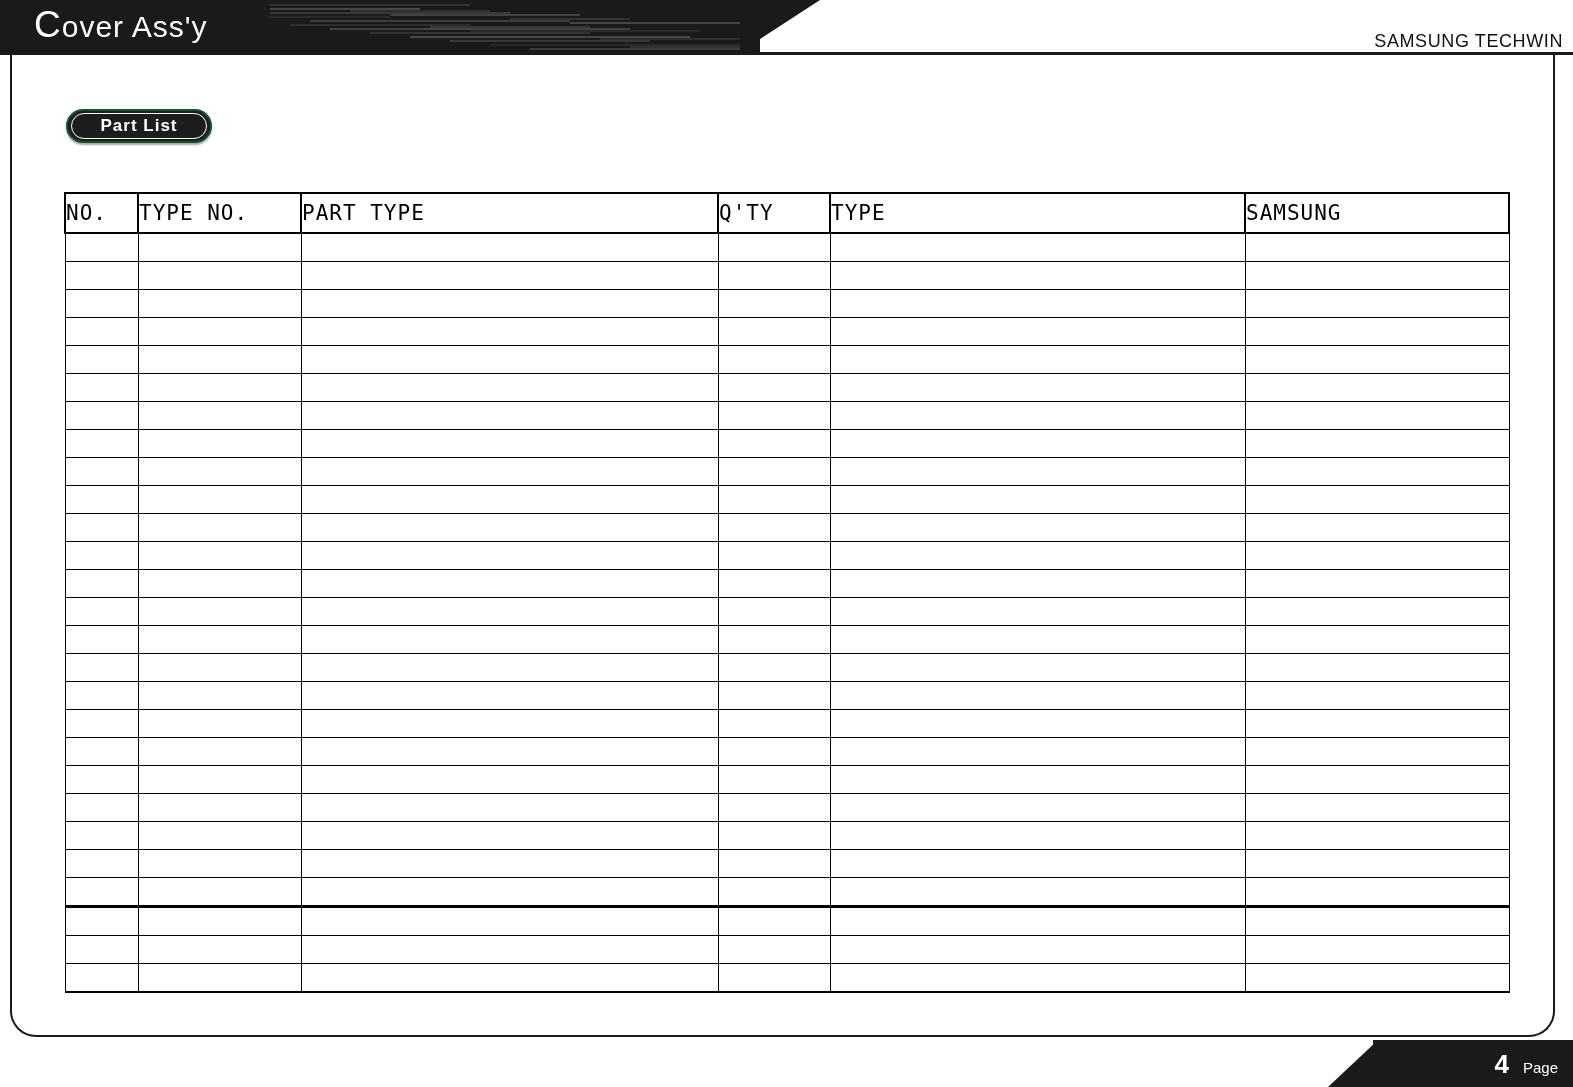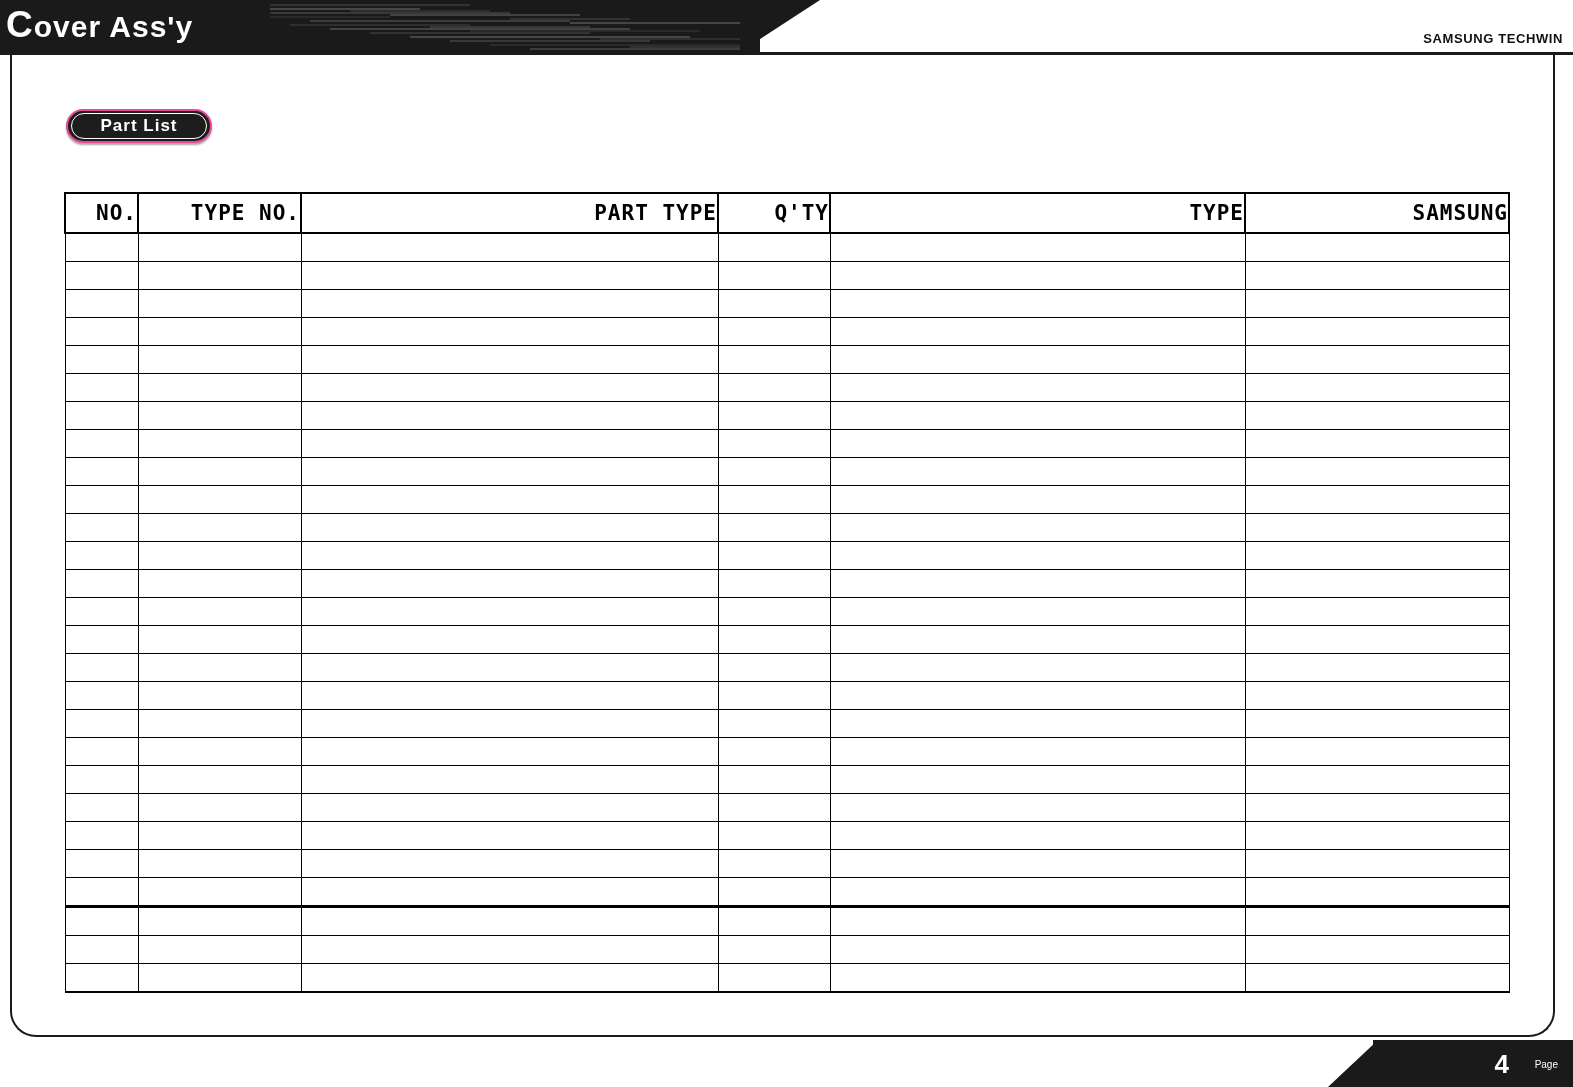--- a/index.html
+++ b/index.html
@@ -50,37 +50,37 @@
   }
   .header-shine i {
     position: absolute;
     display: block;
     height: 2px;
     background: #5b5b5b;
   }
   .title {
     position: absolute;
     top: 10px;
-    left: 6px;
+    left: 34px;
     color: #ffffff;
     font-size: 30px;
-    font-weight: bold;
+    font-weight: normal;
     letter-spacing: 1px;
     white-space: nowrap;
   }
   .title .big {
     font-size: 37px;
     line-height: 30px;
   }
   .brand {
     position: absolute;
     top: 31px;
     right: 10px;
-    font-size: 13px;
-    font-weight: bold;
+    font-size: 18px;
+    font-weight: normal;
     letter-spacing: 0.6px;
     color: #111;
   }
   .header-underline {
     position: absolute;
     top: 52px;
     left: 0;
     width: 1573px;
     height: 3px;
     background: #1a1a1a;
@@ -101,21 +101,21 @@
 
   
   .partlist {
     position: absolute;
     top: 109px;
     left: 66px;
     width: 146px;
     height: 34px;
     background: #1d1d1d;
     border-radius: 17px;
-    border: 2px solid #ec4899;
+    border: 2px solid #14532d;
     box-shadow: 0 2px 2px rgba(0,0,0,0.35);
     box-sizing: border-box;
   }
   .partlist .inner {
     position: absolute;
     top: 2px;
     left: 3px;
     right: 3px;
     bottom: 2px;
     border: 1px solid #ffffff;
@@ -149,23 +149,23 @@
   }
   table.parts th,
   table.parts td {
     border: 1px solid #000000;
     padding: 0;
     font-family: "DejaVu Sans Mono", monospace;
   }
   table.parts th {
     height: 38px;
     font-size: 21px;
-    font-weight: bold;
+    font-weight: normal;
     letter-spacing: 1px;
-    text-align: right;
+    text-align: left;
     border-width: 2px;
   }
   table.parts td {
     height: 27px;
   }
   table.parts tr.thick td {
     border-top-width: 3px;
   }
   table.parts tr.last td {
     border-bottom-width: 2px;
@@ -208,21 +208,21 @@
     right: 64px;
     color: #ffffff;
     font-size: 26px;
     font-weight: bold;
   }
   .page-word {
     position: absolute;
     top: 19px;
     right: 15px;
     color: #ffffff;
-    font-size: 10px;
+    font-size: 15px;
   }
 </style>
 </head>
 <body>
 
 <div class="header">
   <div class="header-black"></div>
   <div class="header-slant"></div>
   <div class="header-shine" id="header-shine">
       <i style="left: 0px; top: 2px; width: 200px; opacity: 0.39;"></i>

